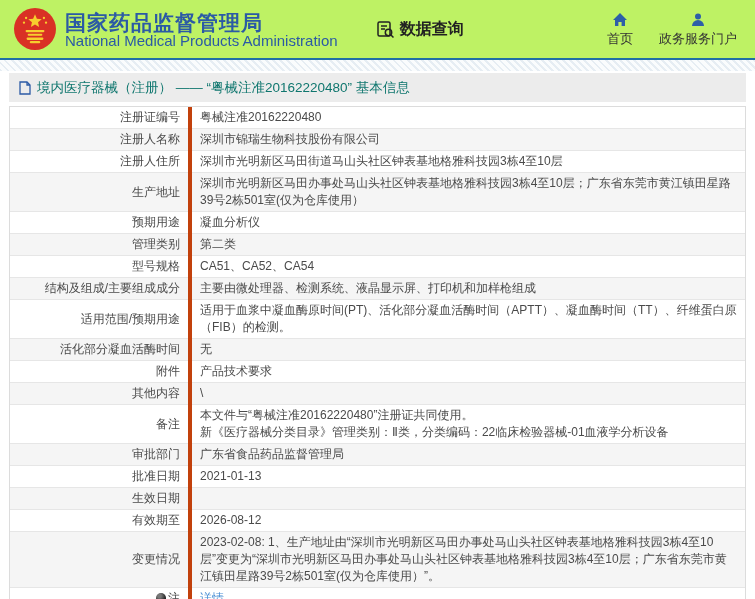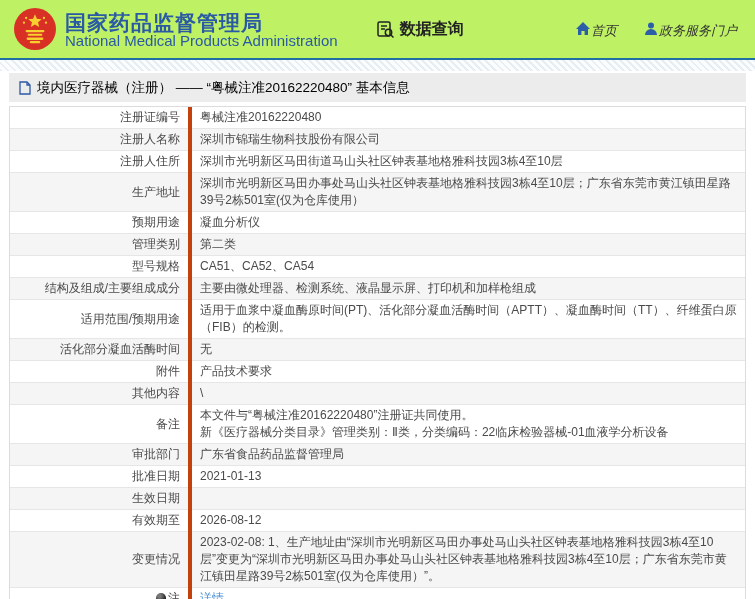--- a/index.html
+++ b/index.html
@@ -11,33 +11,33 @@
     display:flex; align-items:center; padding:0 14px; }
   .logo-wrap { display:flex; align-items:center; cursor:pointer; }
   .logo-svg { width:42px; height:42px; flex:0 0 auto; }
   .logo-text { margin-left:9px; }
   .logo-title { font-size:21px; font-weight:bold; color:#2b5aa5; letter-spacing:1px; line-height:24px; }
   .logo-sub { font-size:15px; color:#2b5aa5; line-height:12px; }
   .dq { display:flex; align-items:center; margin-left:38px; cursor:pointer; }
   .dq-label { font-size:16px; font-weight:bold; color:#222; margin-left:5px; }
   .header-spacer { flex:1; }
   .hnav { display:flex; align-items:flex-start; gap:26px; margin-right:4px; }
-  .hnav-item { display:flex; flex-direction:row; align-items:center; cursor:pointer;font-style:italic; }
+  .hnav-item { display:flex; flex-direction:column; align-items:center; cursor:pointer; }
   .hnav-item svg { width:16px; height:16px; }
   .hnav-label { font-size:13px; color:#333; margin-top:3px; line-height:15px; }
 
   
   .hatch { height:11px;
     background:repeating-linear-gradient(45deg,#e6edf3 0 2px,#fafcfd 2px 5px); }
 
   
   .crumbbar { margin:2px 9px 0 9px; height:29px; background:#ececec;
     display:flex; align-items:center; padding-left:10px; }
   .crumb-icon { width:12px; height:14px; margin-right:6px; flex:0 0 auto; }
-  .crumb-text { font-size:13.5px; color:#000000; }
+  .crumb-text { font-size:13.5px; color:#0f766e; }
 
   
   .panel { margin:4px 9px 0 9px; border:1px solid #dcdcdc; background:#fff; }
   table.reg { width:100%; border-collapse:collapse; table-layout:fixed; }
   table.reg td { font-size:12px; line-height:17px; color:#4a4a4a;
     padding:2px 8px; border-bottom:1px solid #e6e6e6; vertical-align:middle;
     height:17px; word-break:break-all; }
   table.reg tr:last-child td { border-bottom:none; }
   table.reg tr:nth-child(even) td { background:#f5f5f5; }
   td.lbl { width:180px; text-align:right; border-right:4px solid #c2410c;

